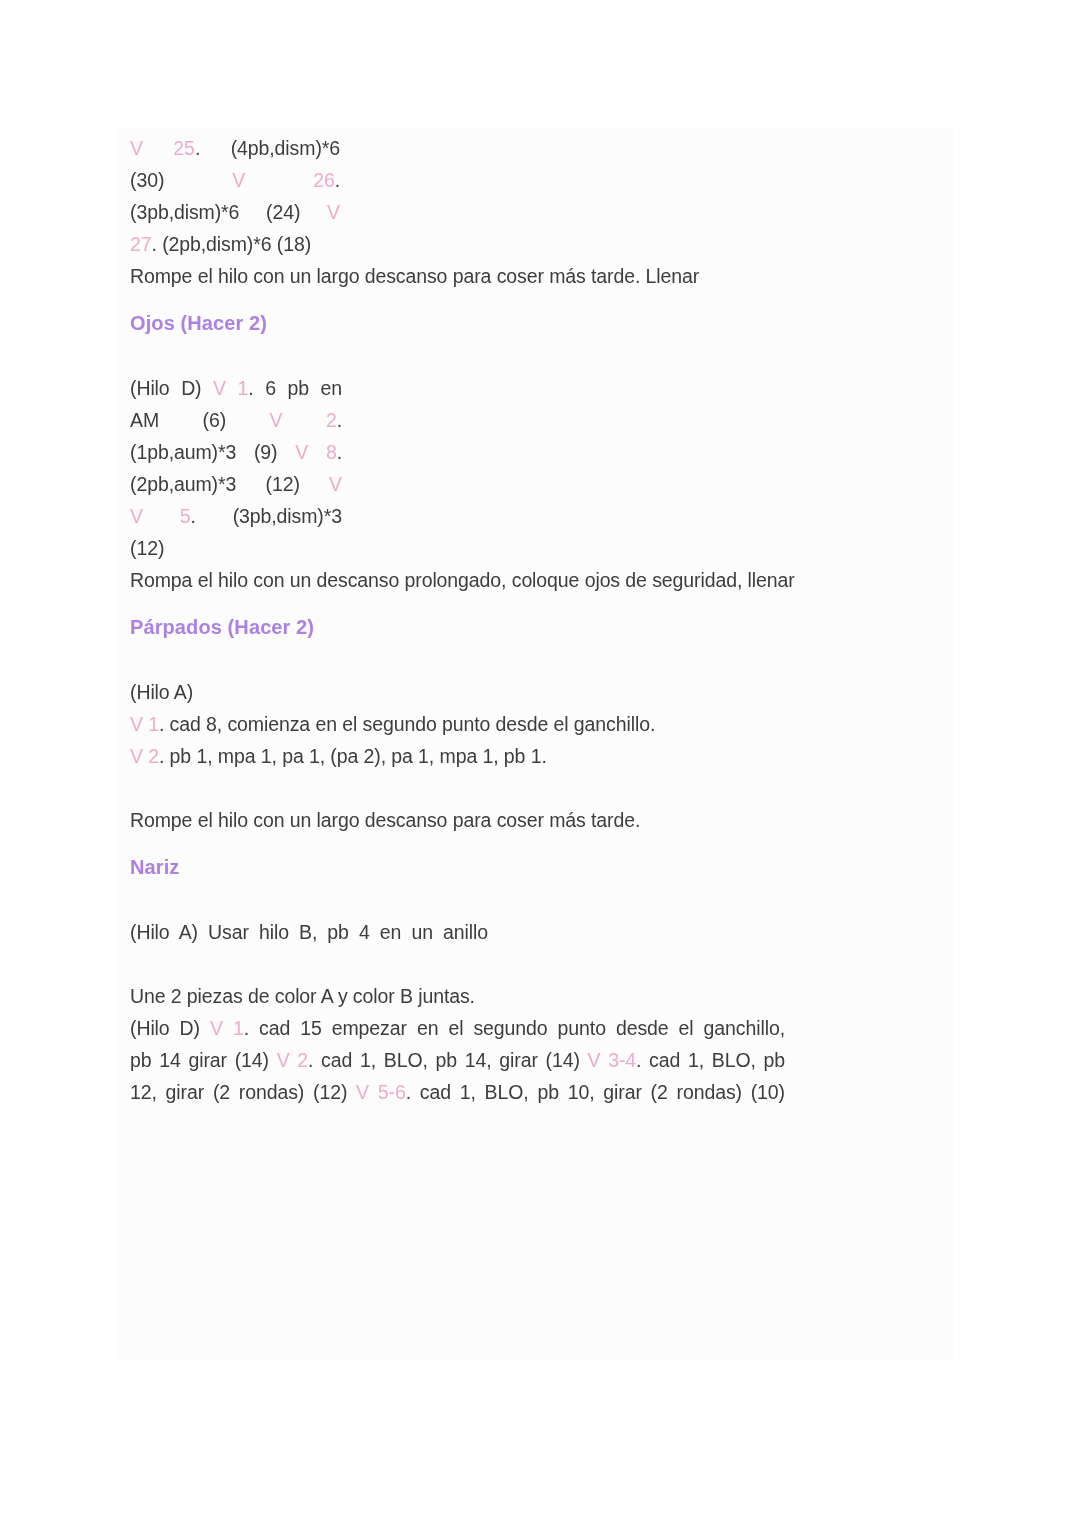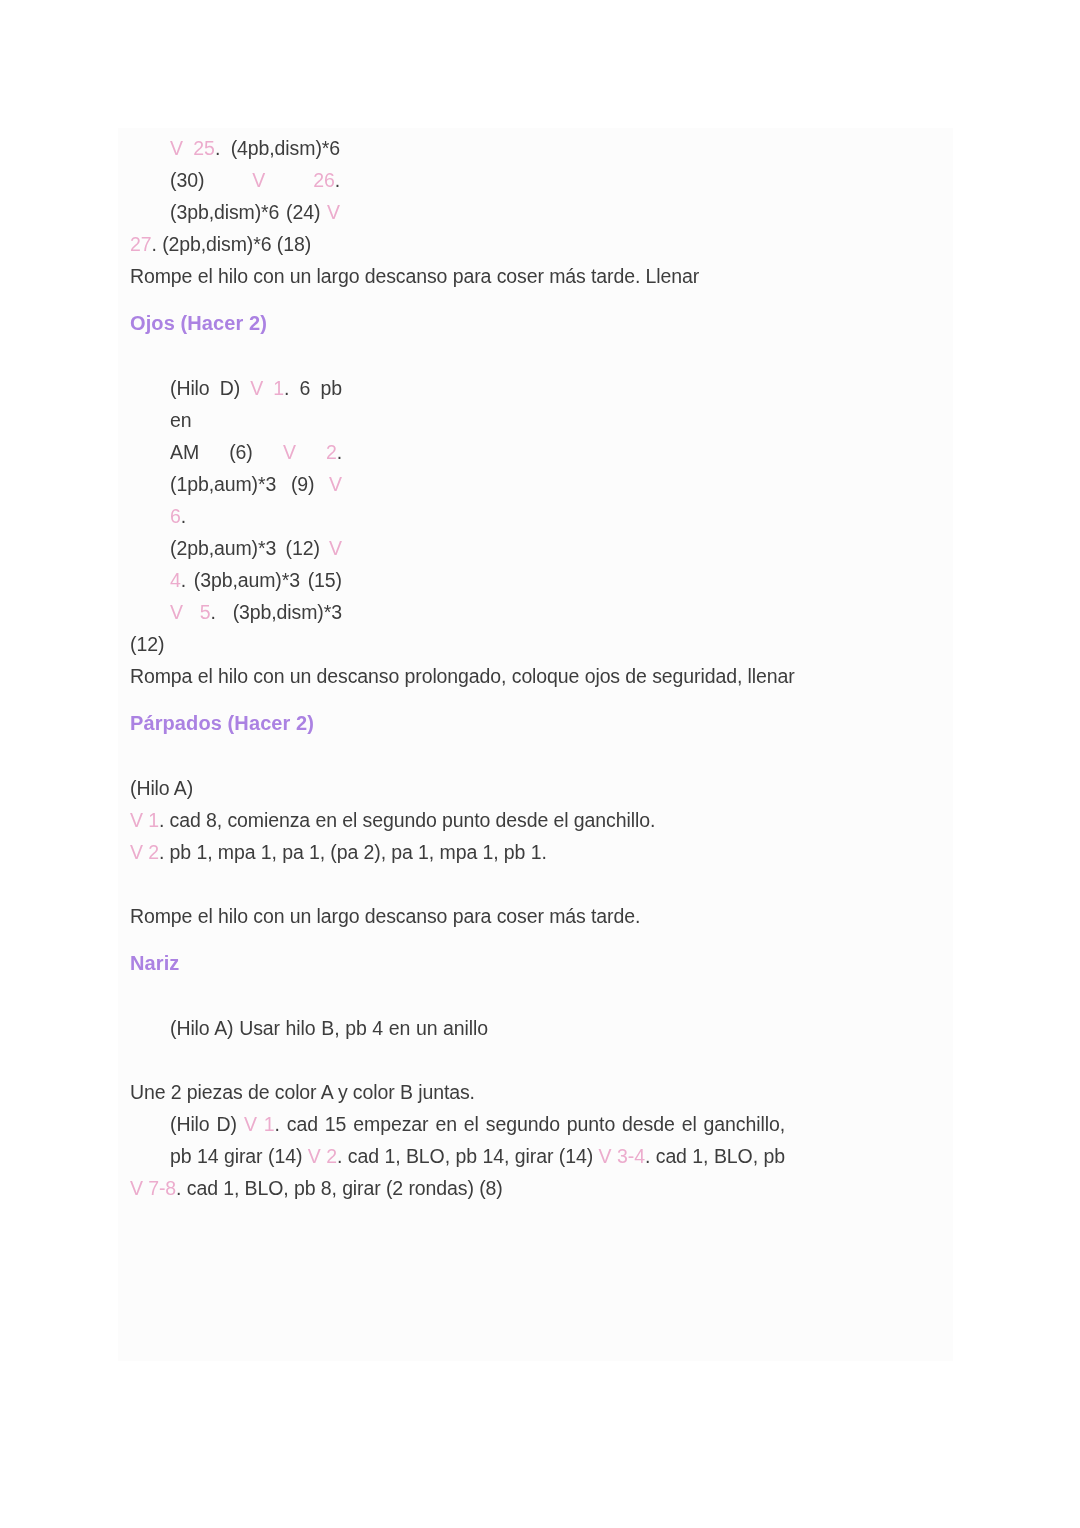--- a/index.html
+++ b/index.html
@@ -33,21 +33,20 @@
   .line {
     font-size: 19.5px;
     line-height: 32px;
     letter-spacing: -0.1px;
     color: var(--body-col, #3d3d3d);
     white-space: pre-wrap;
   }
   .line.just {
     text-align: justify;
     text-align-last: justify;
-    margin-left: 40px;
   }
   .blank-line { height: 32px; }
   .pink { color: var(--pink-col, #ecaccd); }
   .heading {
     font-size: 20px;
     font-weight: 700;
     line-height: 42px;
     margin: 10px 0 28px 0;
     color: var(--head-col, #ab82e2);
     letter-spacing: 0.1px;
@@ -65,23 +64,22 @@
         <div class="line just"><span class="">(3pb,dism)*6 (24) </span><span class="pink">V</span></div>
         <div class="line"><span class="pink">27</span><span class="">. (2pb,dism)*6 (18)</span></div>
       </div>
       <div class="lines-block">
         <div class="line"><span class="">Rompe el hilo con un largo descanso para coser más tarde. Llenar</span></div>
       </div>
       <div class="heading">Ojos (Hacer 2)</div>
       <div class="lines-block" style="width: 212px;">
         <div class="line just"><span class="">(Hilo D) </span><span class="pink">V 1</span><span class="">. 6 pb en</span></div>
         <div class="line just"><span class="">AM (6) </span><span class="pink">V 2</span><span class="">.</span></div>
-        <div class="line just"><span class="">(1pb,aum)*3 (9) </span><span class="pink">V 6</span><span class="">.</span></div>
+        <div class="line just"><span class="">(1pb,aum)*3 (9) </span><span class="pink">V 8</span><span class="">.</span></div>
         <div class="line just"><span class="">(2pb,aum)*3 (12) </span><span class="pink">V</span></div>
-        <div class="line just"><span class="pink">4</span><span class="">. (3pb,aum)*3 (15)</span></div>
         <div class="line just"><span class="pink">V 5</span><span class="">. (3pb,dism)*3</span></div>
         <div class="line"><span class="">(12)</span></div>
       </div>
       <div class="lines-block">
         <div class="line"><span class="">Rompa el hilo con un descanso prolongado, coloque ojos de seguridad, llenar</span></div>
       </div>
       <div class="heading">Párpados (Hacer 2)</div>
       <div class="lines-block">
         <div class="line"><span class="">(Hilo A)</span></div>
         <div class="line"><span class="pink">V 1</span><span class="">. cad 8, comienza en el segundo punto desde el ganchillo.</span></div>
@@ -93,16 +91,16 @@
       <div class="lines-block" style="width: 358px;">
         <div class="line just"><span class="">(Hilo A) Usar hilo B, pb 4 en un anillo</span></div>
       </div>
       <div class="lines-block">
         <div class="blank-line"></div>
         <div class="line"><span class="">Une 2 piezas de color A y color B juntas.</span></div>
       </div>
       <div class="lines-block" style="width: 655px;">
         <div class="line just"><span class="">(Hilo D) </span><span class="pink">V 1</span><span class="">. cad 15 empezar en el segundo punto desde el ganchillo,</span></div>
         <div class="line just"><span class="">pb 14 girar (14) </span><span class="pink">V 2</span><span class="">. cad 1, BLO, pb 14, girar (14) </span><span class="pink">V 3-4</span><span class="">. cad 1, BLO, pb</span></div>
-        <div class="line"><span class="pink">V 7-8</span><span class="">. cad 1, BLO, pb 8, girar (2 rondas) (8)</span></div>
+        <div class="line just"><span class="">12, girar (2 rondas) (12) </span><span class="pink">V 5-6</span><span class="">. cad 1, BLO, pb 10, girar (2 rondas) (10)</span></div>
       </div>
     </div>
 </div>
 
 </body></html>

